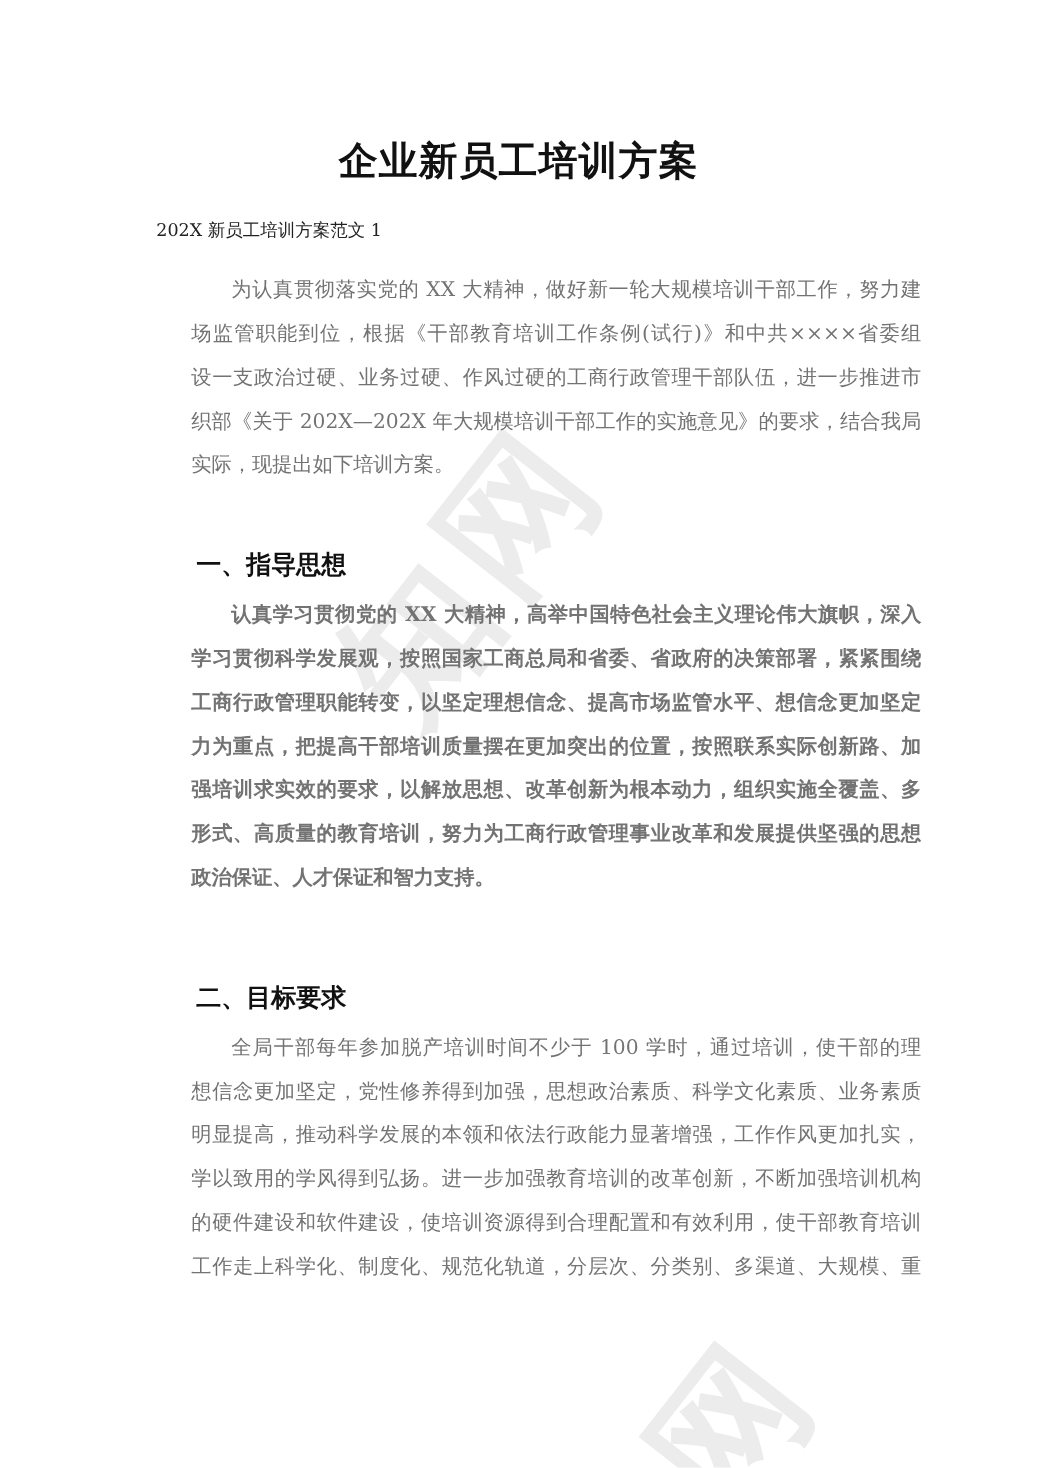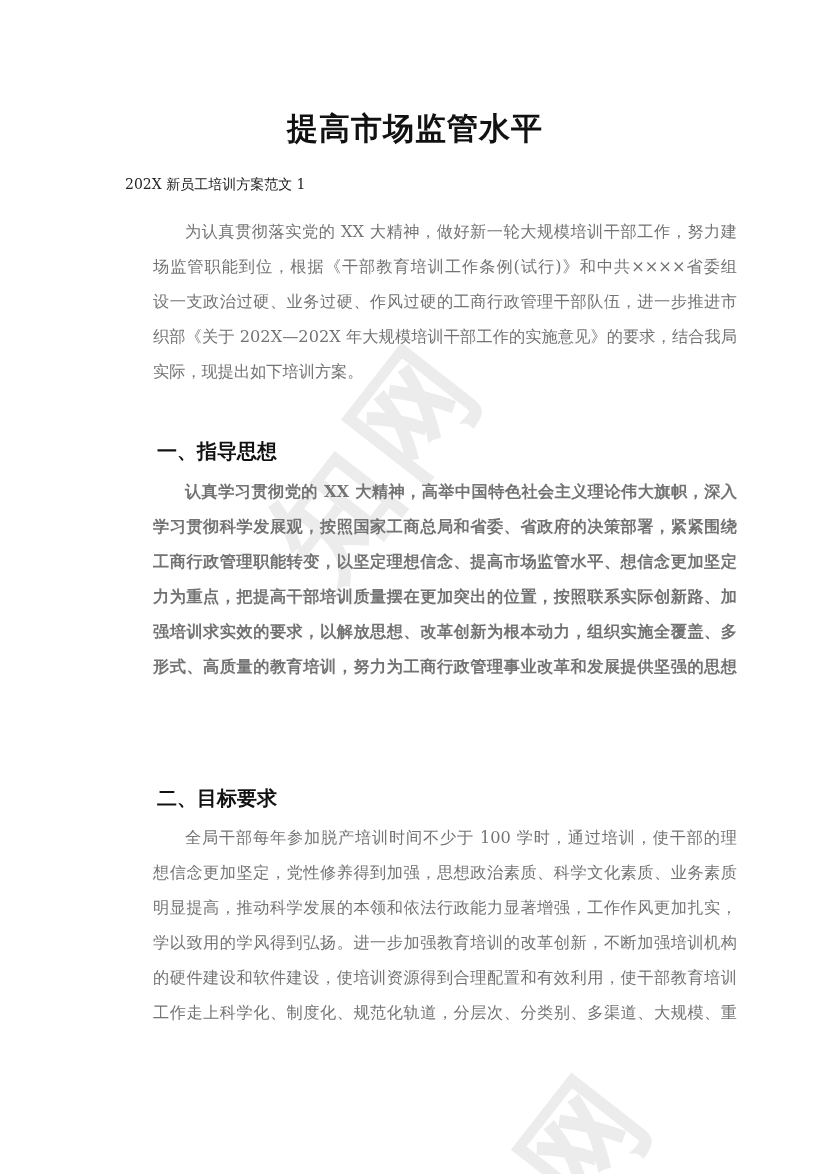--- a/index.html
+++ b/index.html
@@ -99,41 +99,42 @@
 </head>
 <body>
 
 <div class="page">
 
   <div class="watermark wm1">知网</div>
   <div class="watermark wm2">知网</div>
 
   <div class="content">
 
-    <div class="doc-title">提高市场监管水平</div>
+    <div class="doc-title">企业新员工培训方案</div>
 
     <div class="subtitle">202X 新员工培训方案范文 1</div>
 
     <div class="para" id="p1">
       <span class="line indent">为认真贯彻落实党的 XX 大精神，做好新一轮大规模培训干部工作，努力建</span>
       <span class="line">场监管职能到位，根据《干部教育培训工作条例(试行)》和中共××××省委组</span>
       <span class="line">设一支政治过硬、业务过硬、作风过硬的工商行政管理干部队伍，进一步推进市</span>
       <span class="line">织部《关于 202X—202X 年大规模培训干部工作的实施意见》的要求，结合我局</span>
       <span class="line last">实际，现提出如下培训方案。</span>
     </div>
 
     <div class="heading" id="h1">一、指导思想</div>
 
     <div class="para" id="p2">
       <span class="line indent">认真学习贯彻党的 XX 大精神，高举中国特色社会主义理论伟大旗帜，深入</span>
       <span class="line">学习贯彻科学发展观，按照国家工商总局和省委、省政府的决策部署，紧紧围绕</span>
       <span class="line">工商行政管理职能转变，以坚定理想信念、提高市场监管水平、想信念更加坚定</span>
       <span class="line">力为重点，把提高干部培训质量摆在更加突出的位置，按照联系实际创新路、加</span>
       <span class="line">强培训求实效的要求，以解放思想、改革创新为根本动力，组织实施全覆盖、多</span>
       <span class="line">形式、高质量的教育培训，努力为工商行政管理事业改革和发展提供坚强的思想</span>
+      <span class="line last">政治保证、人才保证和智力支持。</span>
     </div>
 
     <div class="heading" id="h2">二、目标要求</div>
 
     <div class="para" id="p3">
       <span class="line indent">全局干部每年参加脱产培训时间不少于 100 学时，通过培训，使干部的理</span>
       <span class="line">想信念更加坚定，党性修养得到加强，思想政治素质、科学文化素质、业务素质</span>
       <span class="line">明显提高，推动科学发展的本领和依法行政能力显著增强，工作作风更加扎实，</span>
       <span class="line">学以致用的学风得到弘扬。进一步加强教育培训的改革创新，不断加强培训机构</span>
       <span class="line">的硬件建设和软件建设，使培训资源得到合理配置和有效利用，使干部教育培训</span>

